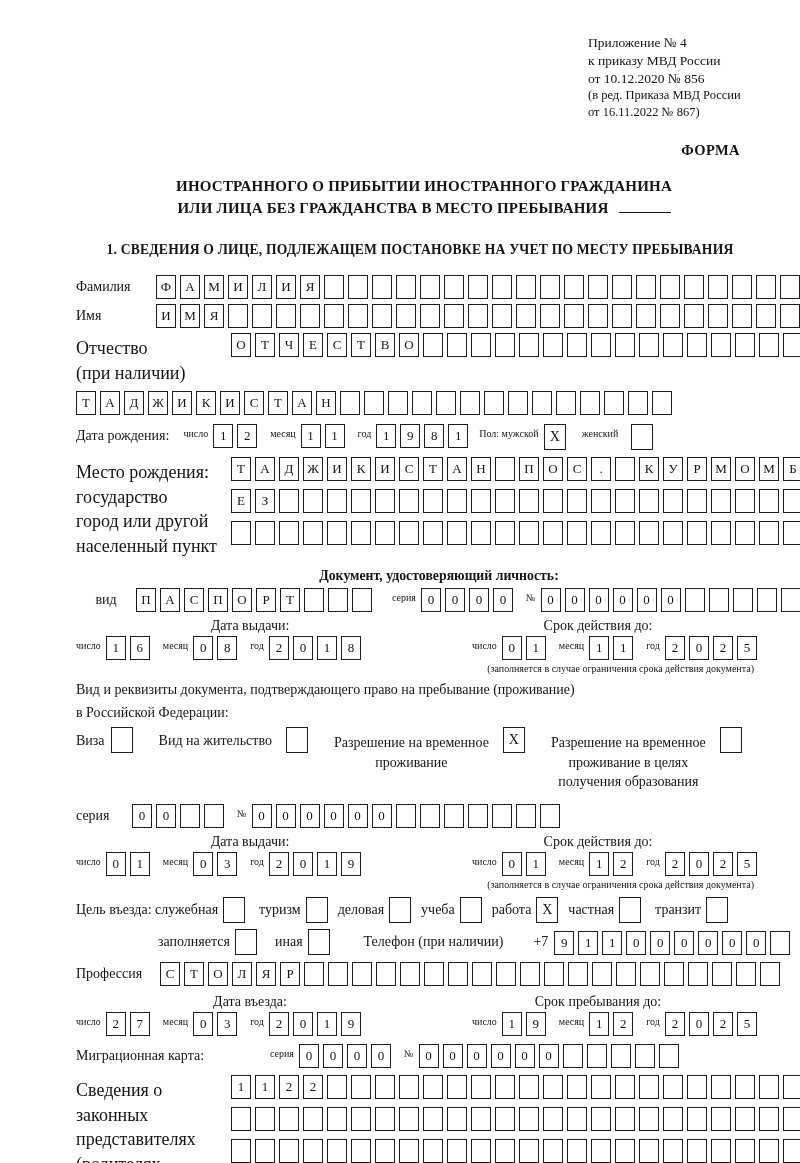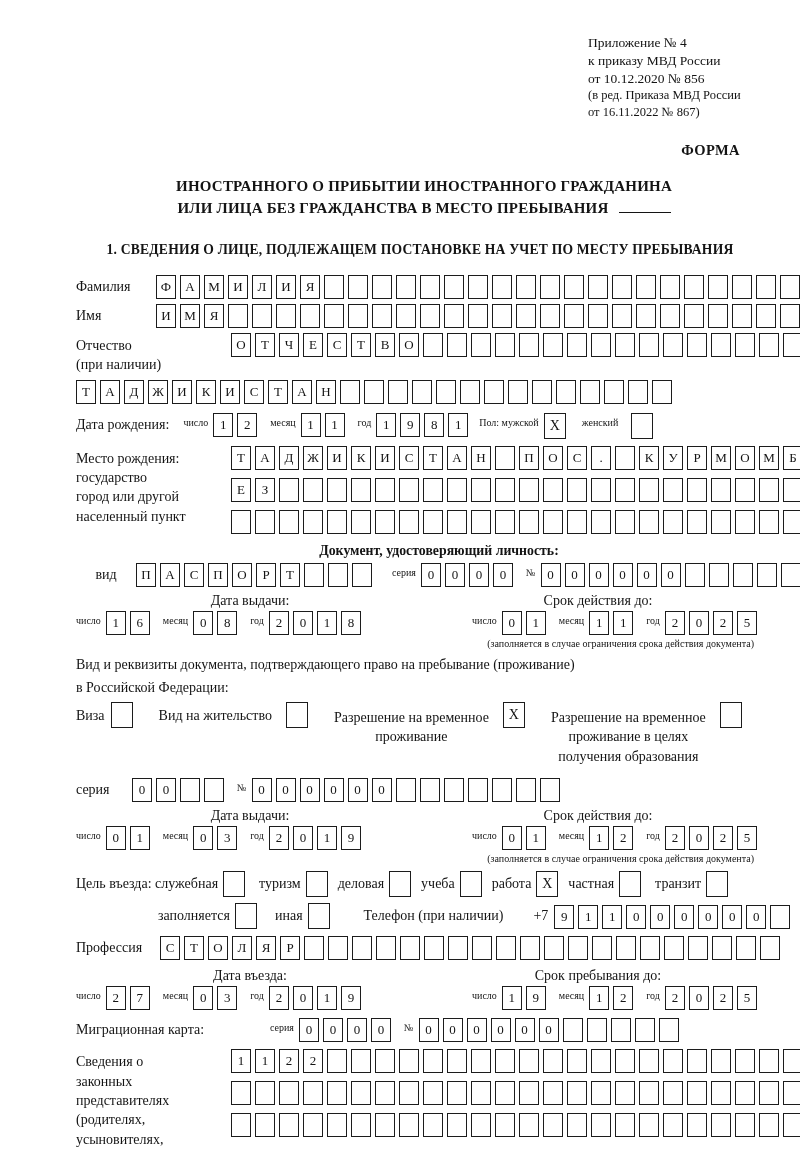--- a/index.html
+++ b/index.html
@@ -11,21 +11,21 @@
   .appendix .amend { font-size:12.5px; }
   .forma { text-align:right; padding-right:32px; font-weight:bold; font-size:14.5px; margin-top:22px; letter-spacing:.4px; }
 
   .title { text-align:center; font-weight:bold; font-size:15px; margin-top:17px; line-height:1.42; letter-spacing:.2px; }
   .title-underline { display:inline-block; width:52px; border-bottom:1.6px solid #141414; margin-left:10px; }
 
   .sec1 { text-align:center; font-weight:bold; font-size:13.6px; margin-top:23px; margin-left:-8px; letter-spacing:.2px; }
 
   .row { display:flex; align-items:flex-start; margin-top:5px; }
   .lbl { font-size:14px; padding-top:4px; flex:none; }
-  .lblblock { font-size:14px; line-height:1.38; padding-top:3px; flex:none; }
+  .lblblock { font-size:18px; line-height:1.38; padding-top:3px; flex:none; }
   .w80 { width:80px; } .w135 { width:135px; } .w155 { width:155px; }
 
   .cells { display:inline-flex; flex-wrap:nowrap; flex:none; }
   .cell { width:20px; height:24px; border:1.6px solid #1c1c1c; margin-right:4px; display:inline-flex; align-items:center; justify-content:center; font-size:13px; font-family:"Liberation Serif",serif; background:#fff; flex:none; }
   .cb .cell { width:22px; height:26px; font-size:14px; }
   .cellcol { display:flex; flex-direction:column; }
   .cellcol .cells { margin-bottom:8px; }
   .cellcol .cells:last-child { margin-bottom:0; }
 
   .dlbl { font-size:10px; padding-top:4px; margin:0 5px 0 9px; flex:none; }

